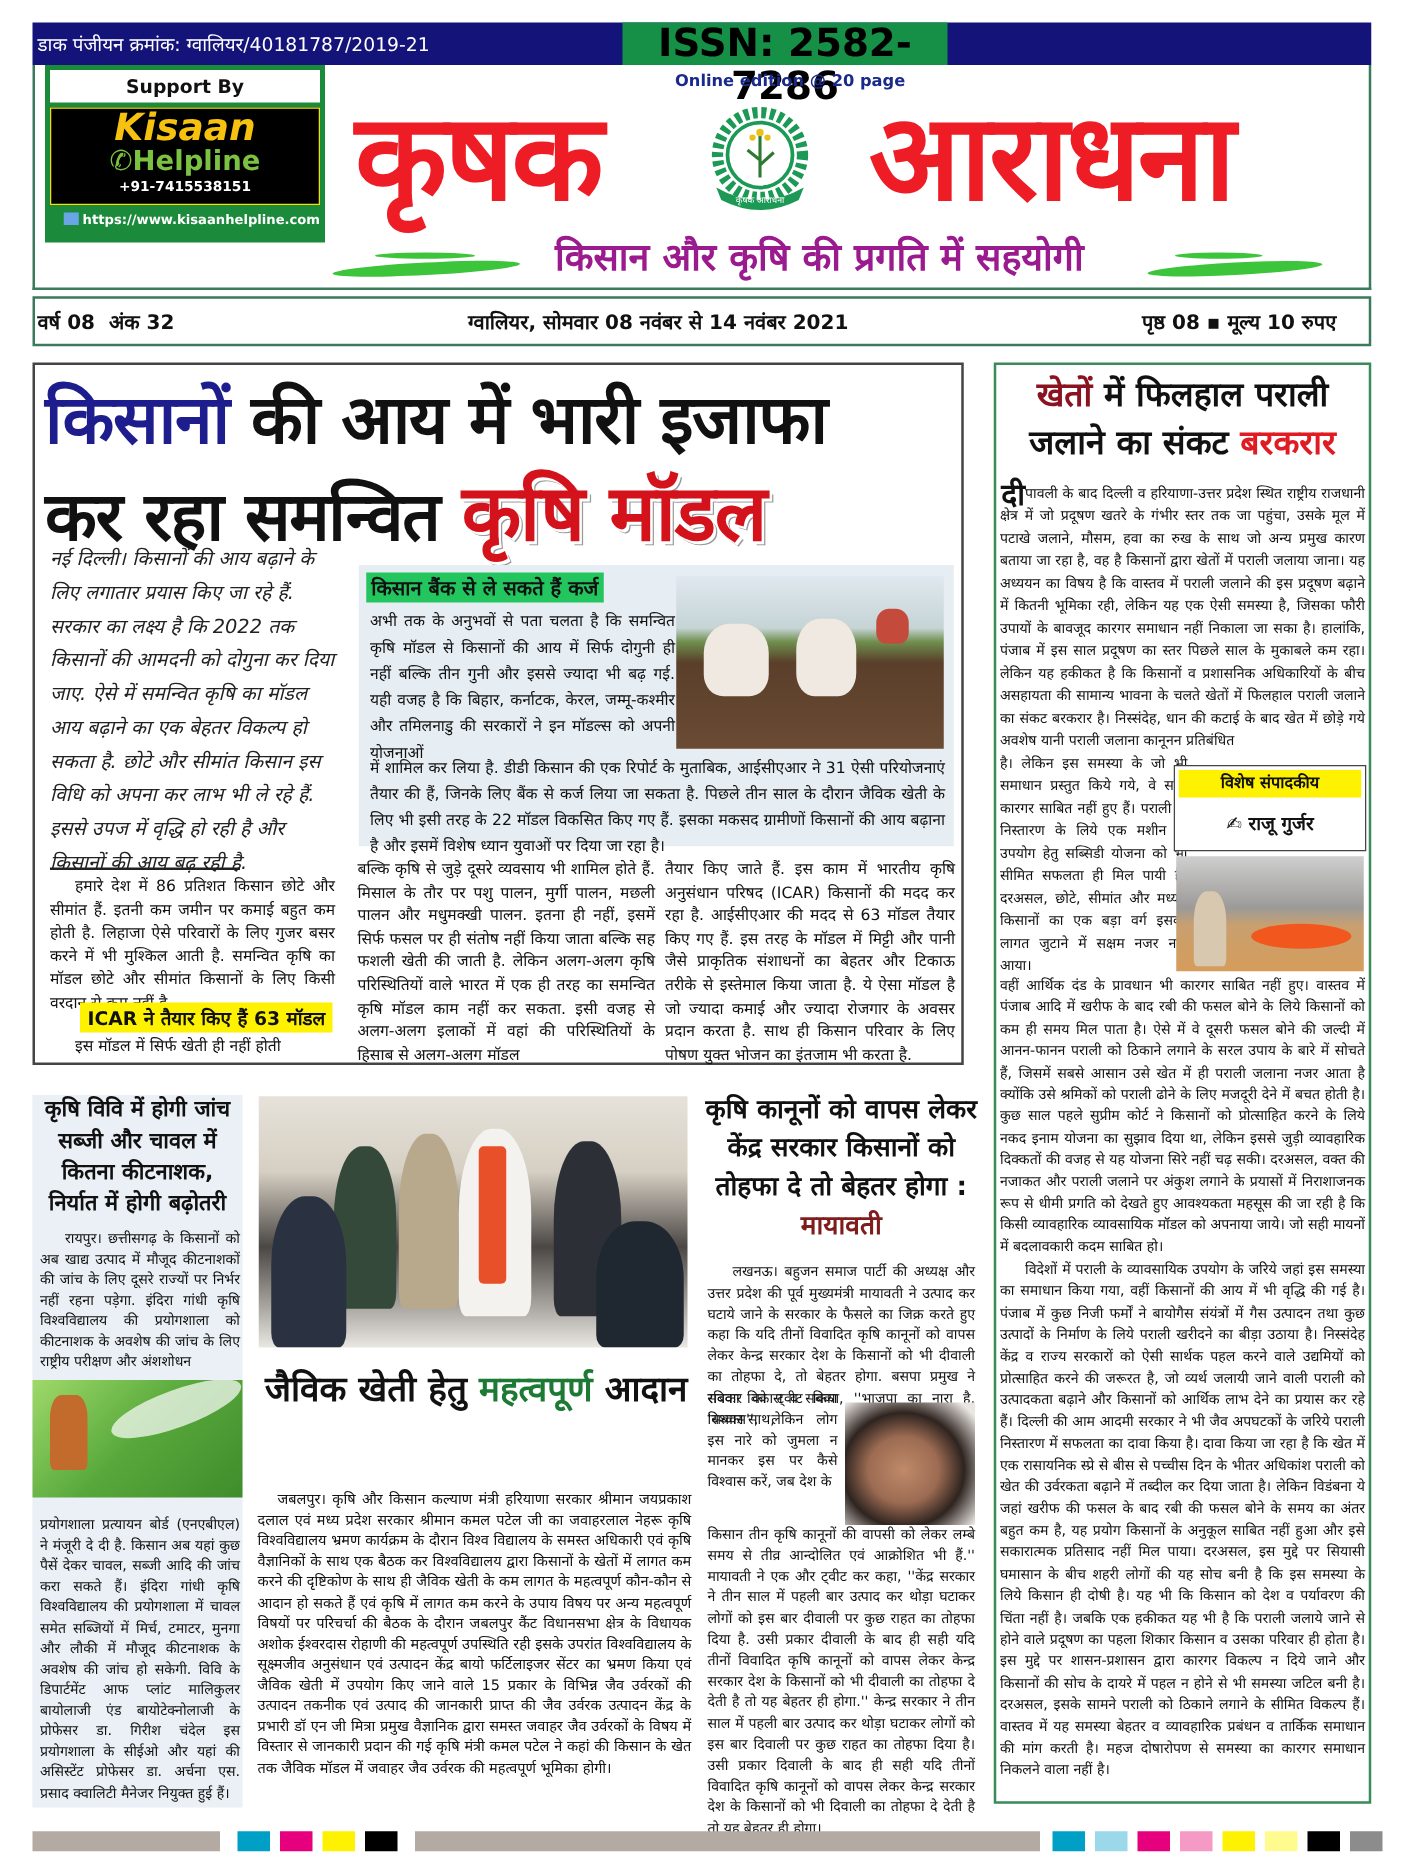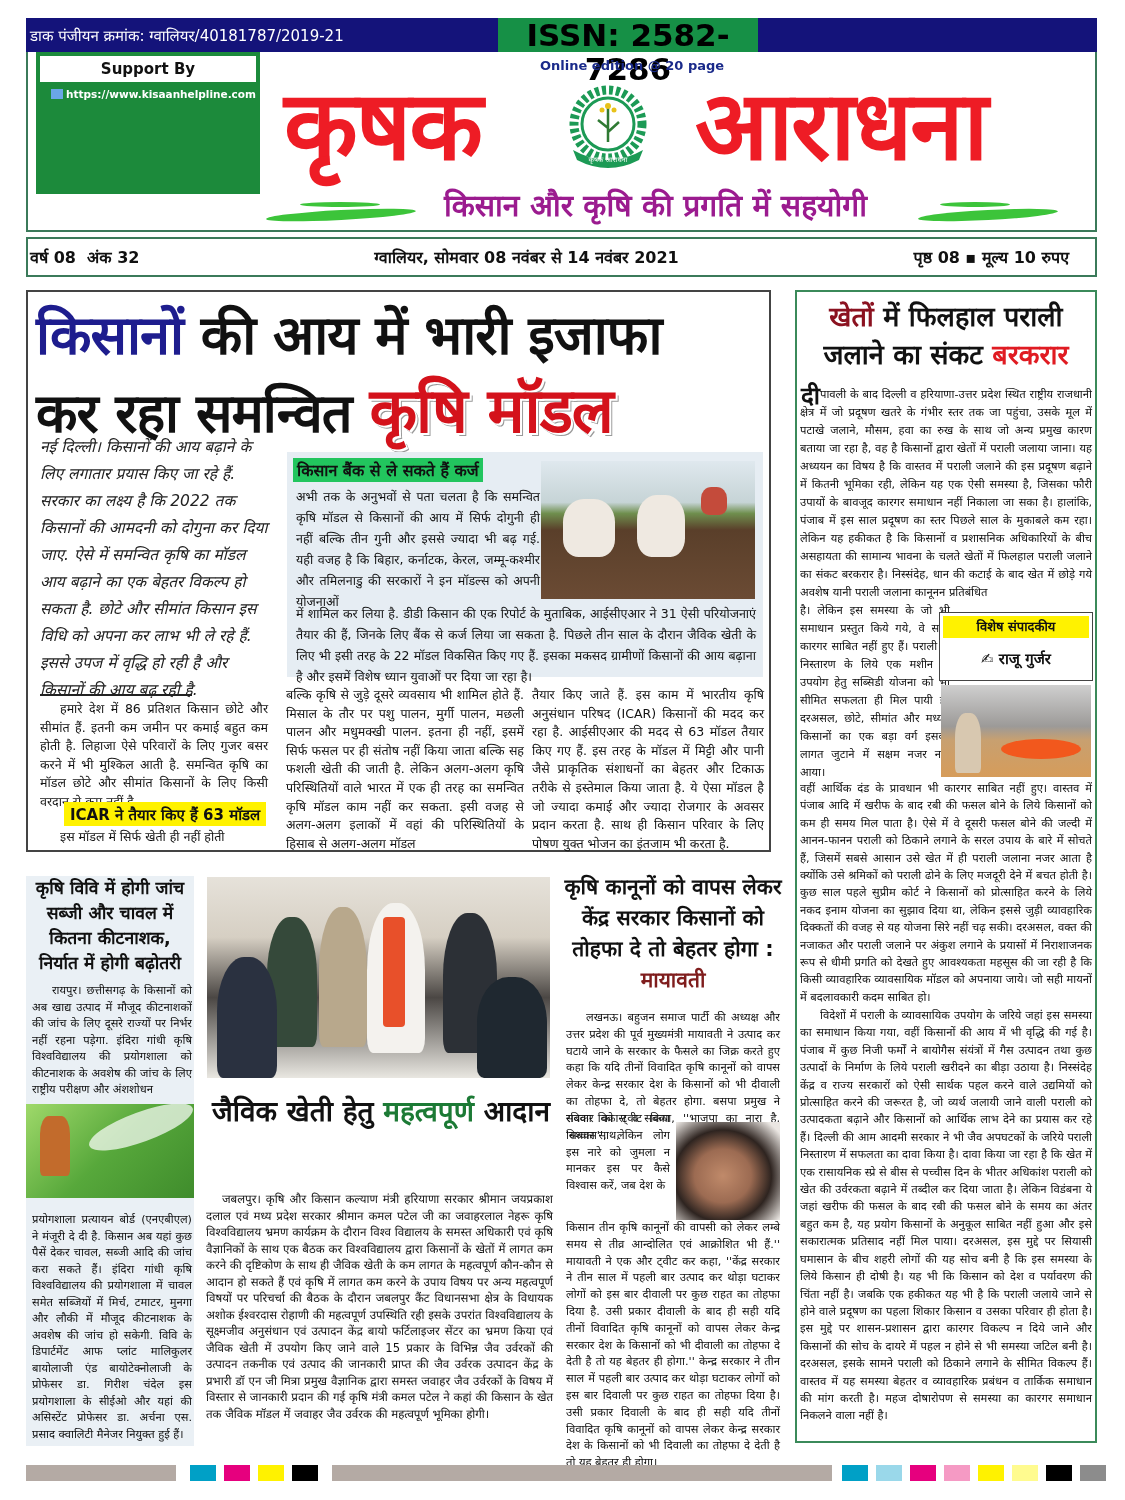--- a/index.html
+++ b/index.html
@@ -97,20 +97,25 @@
 <body>
 
 <div id="topbar" class="abs">
   <span class="reg">डाक पंजीयन क्रमांक: ग्वालियर/40181787/2019-21</span>
   <span class="issn">ISSN: 2582-7286</span>
 </div>
 
 <div id="masthead" class="abs"></div>
 <div id="support" class="abs">
   <div class="hdr">Support By</div>
+  <div class="brand">
+    <div class="kisaan">Kisaan</div>
+    <div class="helpline"><span>✆</span><span>Helpline</span></div>
+    <div class="phone">+91-7415538151</div>
+  </div>
   <div class="url"><span class="globe"></span><span>https://www.kisaanhelpline.com</span></div>
 </div>
 <div id="online" class="abs">Online edition @ 20 page</div>
 <div id="title1" class="abs title-word">कृषक</div>
 <svg id="emblem" class="abs" viewBox="0 0 86 86">
   <circle cx="43" cy="40" r="34" fill="none" stroke="#1c9a55" stroke-width="9" stroke-dasharray="4 3"></circle>
   <circle cx="43" cy="40" r="26" fill="#fff" stroke="#1c9a55" stroke-width="3"></circle>
   <path d="M43 58 L43 24 M43 44 L33 36 M43 48 L54 38" stroke="#2f7a33" stroke-width="2.5" fill="none"></path>
   <circle cx="43" cy="22" r="3" fill="#e8c21a"></circle>
     <circle cx="37" cy="26" r="2.5" fill="#e8c21a"></circle>

